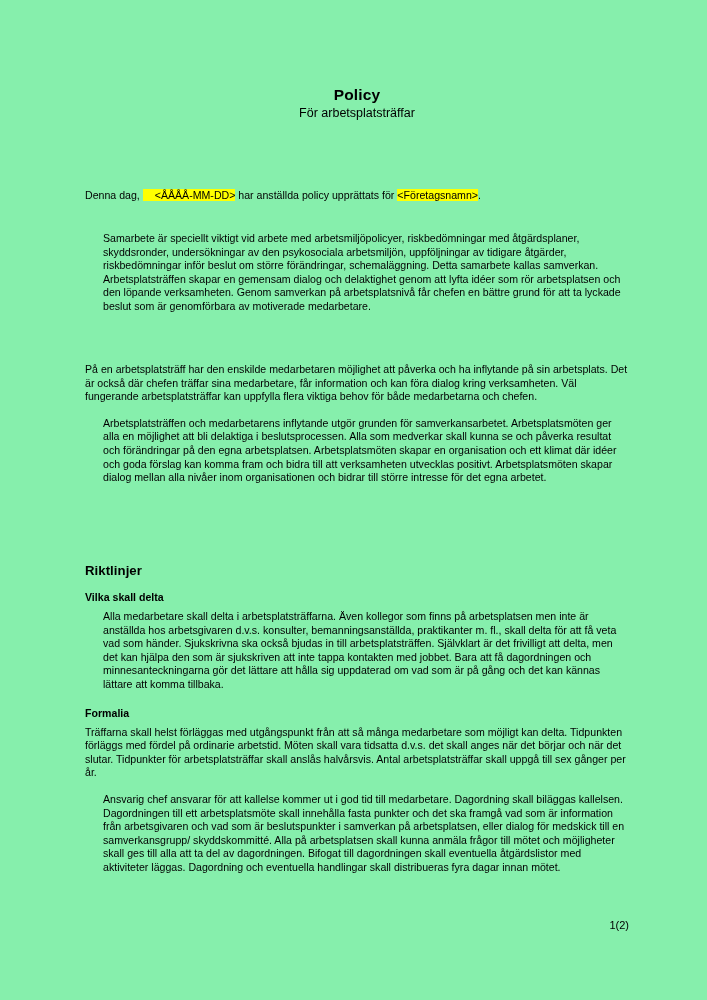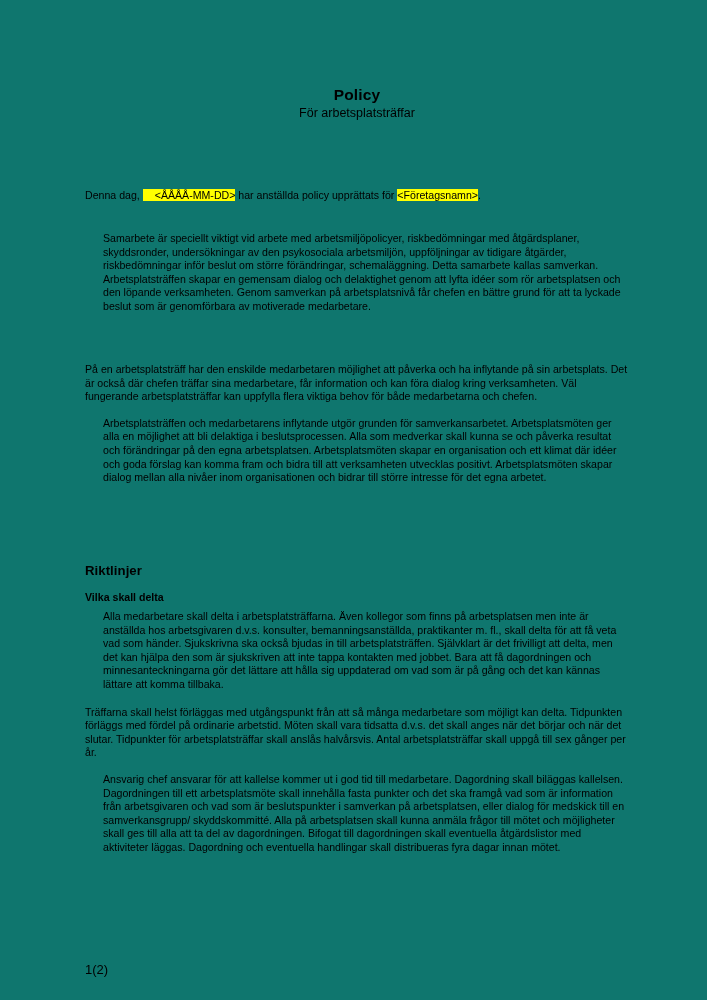--- a/index.html
+++ b/index.html
@@ -13,21 +13,21 @@
     position: relative;
     font-family: "Liberation Sans", sans-serif;
     color: #000000;
     -webkit-font-smoothing: antialiased;
   }
   .page {
     position: absolute;
     left: 0; top: 0;
     width: 707px;
     height: 1000px;
-    background: #0f766e;
+    background: #86efac;
     overflow: hidden;
   }
 
   
   .doc-header {
     position: absolute;
     left: 85px;
     top: 86px;
     width: 544px;
     text-align: center;
@@ -93,24 +93,24 @@
 
   .sub-block { margin-bottom: 14px; }
   .sub-block:last-child { margin-bottom: 0; }
 
   .gap-after-heading { margin-top: 11px; }
 
   
   .footer {
     position: absolute;
     left: 85px;
-    top: 963px;
+    top: 918px;
     width: 544px;
-    text-align: left;
-    font-size: 13px;
+    text-align: right;
+    font-size: 11px;
     line-height: 14px;
   }
 </style>
 </head>
 <body>
 
 <div class="page">
 
   <div class="doc-header">
     <div class="doc-title">Policy</div>
@@ -132,20 +132,21 @@
 
   <div class="section sec-riktlinjer">
     <h2 class="heading">Riktlinjer</h2>
 
     <div class="sub-block gap-after-heading">
       <h3 class="subheading">Vilka skall delta</h3>
       <p class="para">Alla medarbetare skall delta i arbetsplatsträffarna. Även kollegor som finns på arbetsplatsen men inte är anställda hos arbetsgivaren d.v.s. konsulter, bemanningsanställda, praktikanter m. fl., skall delta för att få veta vad som händer. Sjukskrivna ska också bjudas in till arbetsplatsträffen. Självklart är det frivilligt att delta, men det kan hjälpa den som är sjukskriven att inte tappa kontakten med jobbet. Bara att få dagordningen och minnesanteckningarna gör det lättare att hålla sig uppdaterad om vad som är på gång och det kan kännas lättare att komma tillbaka.</p>
     </div>
 
     <div class="sub-block">
+      <h3 class="subheading">Formalia</h3>
       <p class="para">Träffarna skall helst förläggas med utgångspunkt från att så många medarbetare som möjligt kan delta. Tidpunkten förläggs med fördel på ordinarie arbetstid. Möten skall vara tidsatta d.v.s. det skall anges när det börjar och när det slutar. Tidpunkter för arbetsplatsträffar skall anslås halvårsvis. Antal arbetsplatsträffar skall uppgå till sex gånger per år.</p>
       <p class="para">Ansvarig chef ansvarar för att kallelse kommer ut i god tid till medarbetare. Dagordning skall biläggas kallelsen. Dagordningen till ett arbetsplatsmöte skall innehålla fasta punkter och det ska framgå vad som är information från arbetsgivaren och vad som är beslutspunkter i samverkan på arbetsplatsen, eller dialog för medskick till en samverkansgrupp/ skyddskommitté. Alla på arbetsplatsen skall kunna anmäla frågor till mötet och möjligheter skall ges till alla att ta del av dagordningen. Bifogat till dagordningen skall eventuella åtgärdslistor med aktiviteter läggas. Dagordning och eventuella handlingar skall distribueras fyra dagar innan mötet.</p>
     </div>
   </div>
 
   <div class="footer">
     <span>1(2)</span>
   </div>
 
 </div>

